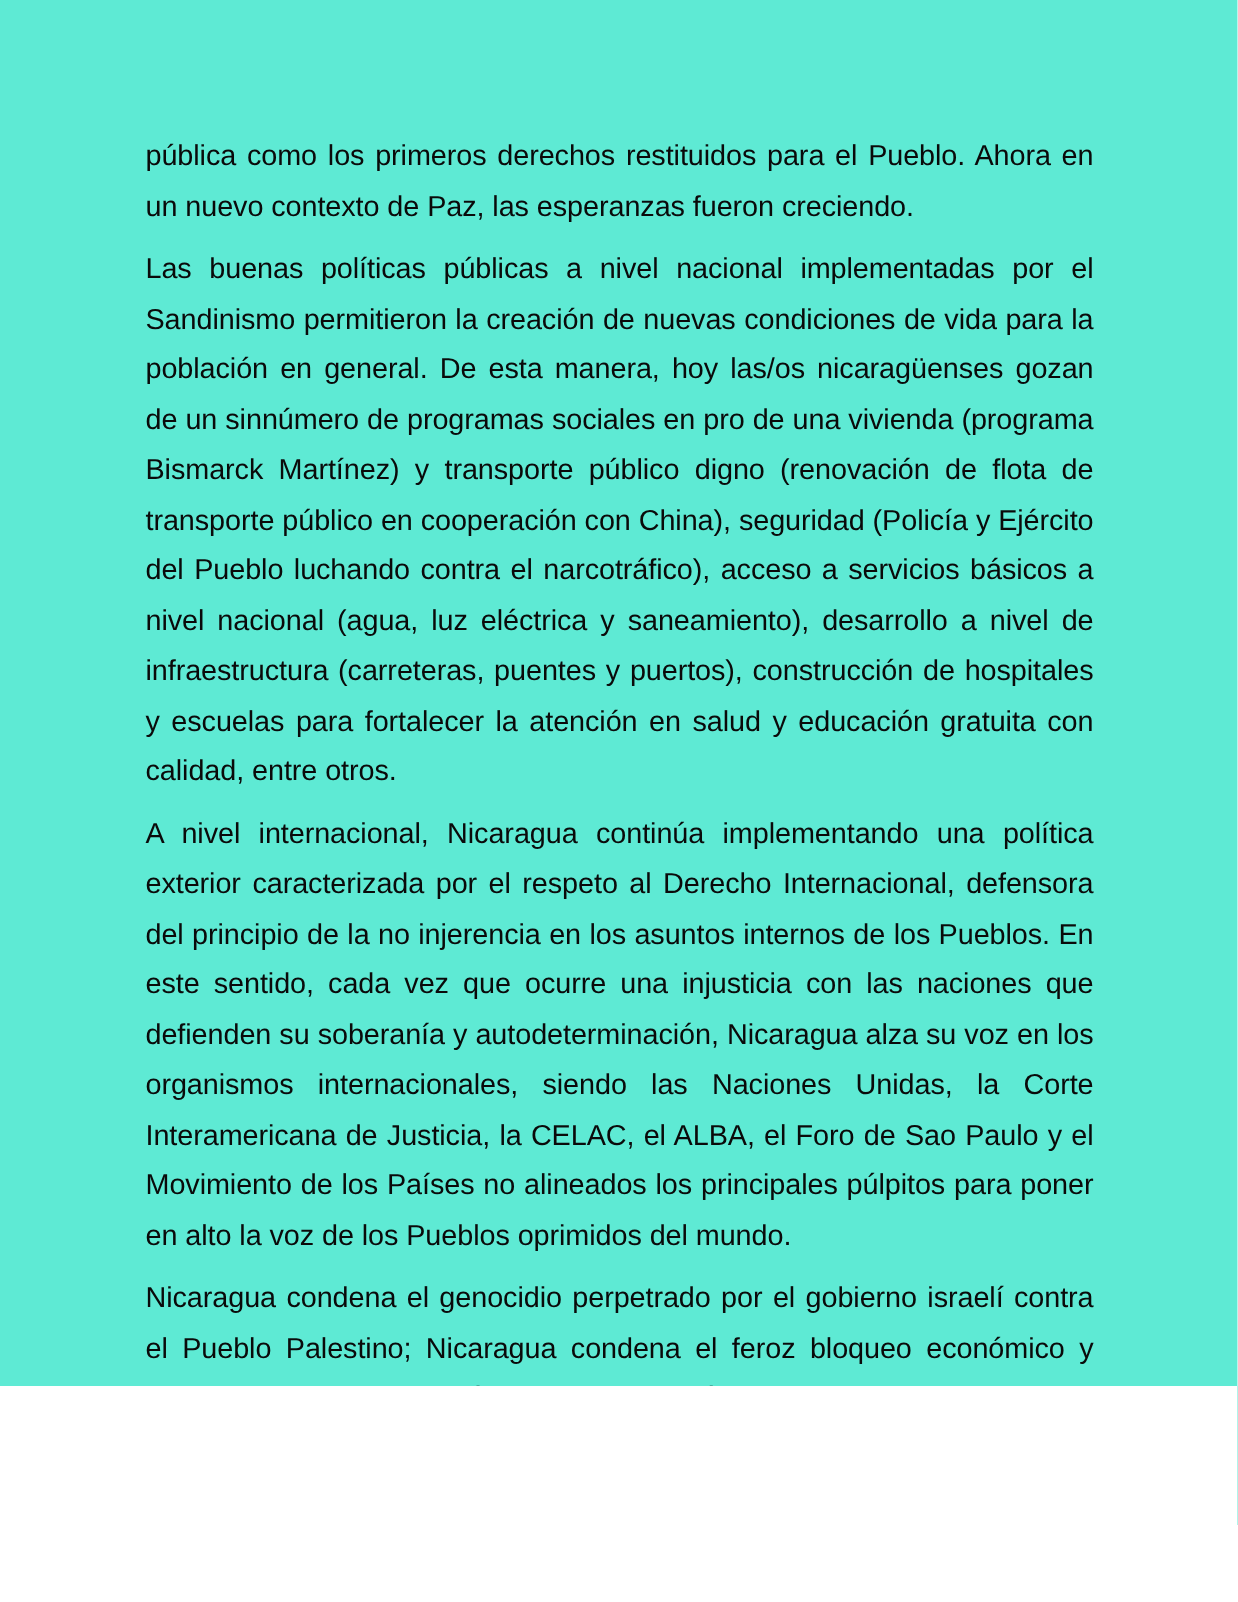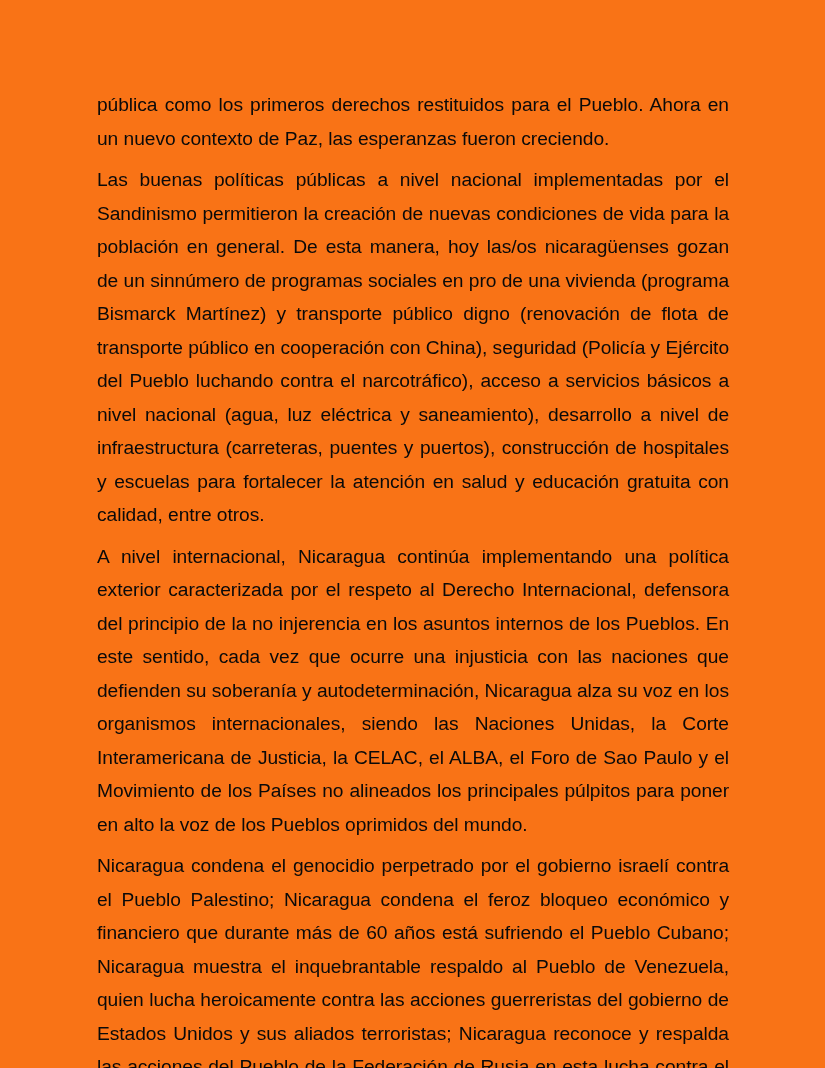--- a/index.html
+++ b/index.html
@@ -10,23 +10,23 @@
   }
 
   body {
     font-family: "Liberation Sans", "DejaVu Sans", sans-serif;
     color: #000000;
   }
 
   .page {
     position: relative;
     width: 825px;
-    height: 1068px;
+    height: 924px;
     margin: 0 auto;
-    background: #f97316;
+    background: #5eead4;
     box-sizing: border-box;
     overflow: hidden;
   }
 
   .text-column {
     position: absolute;
     left: 97px;
     top: 88px;
     width: 632px;
   }

